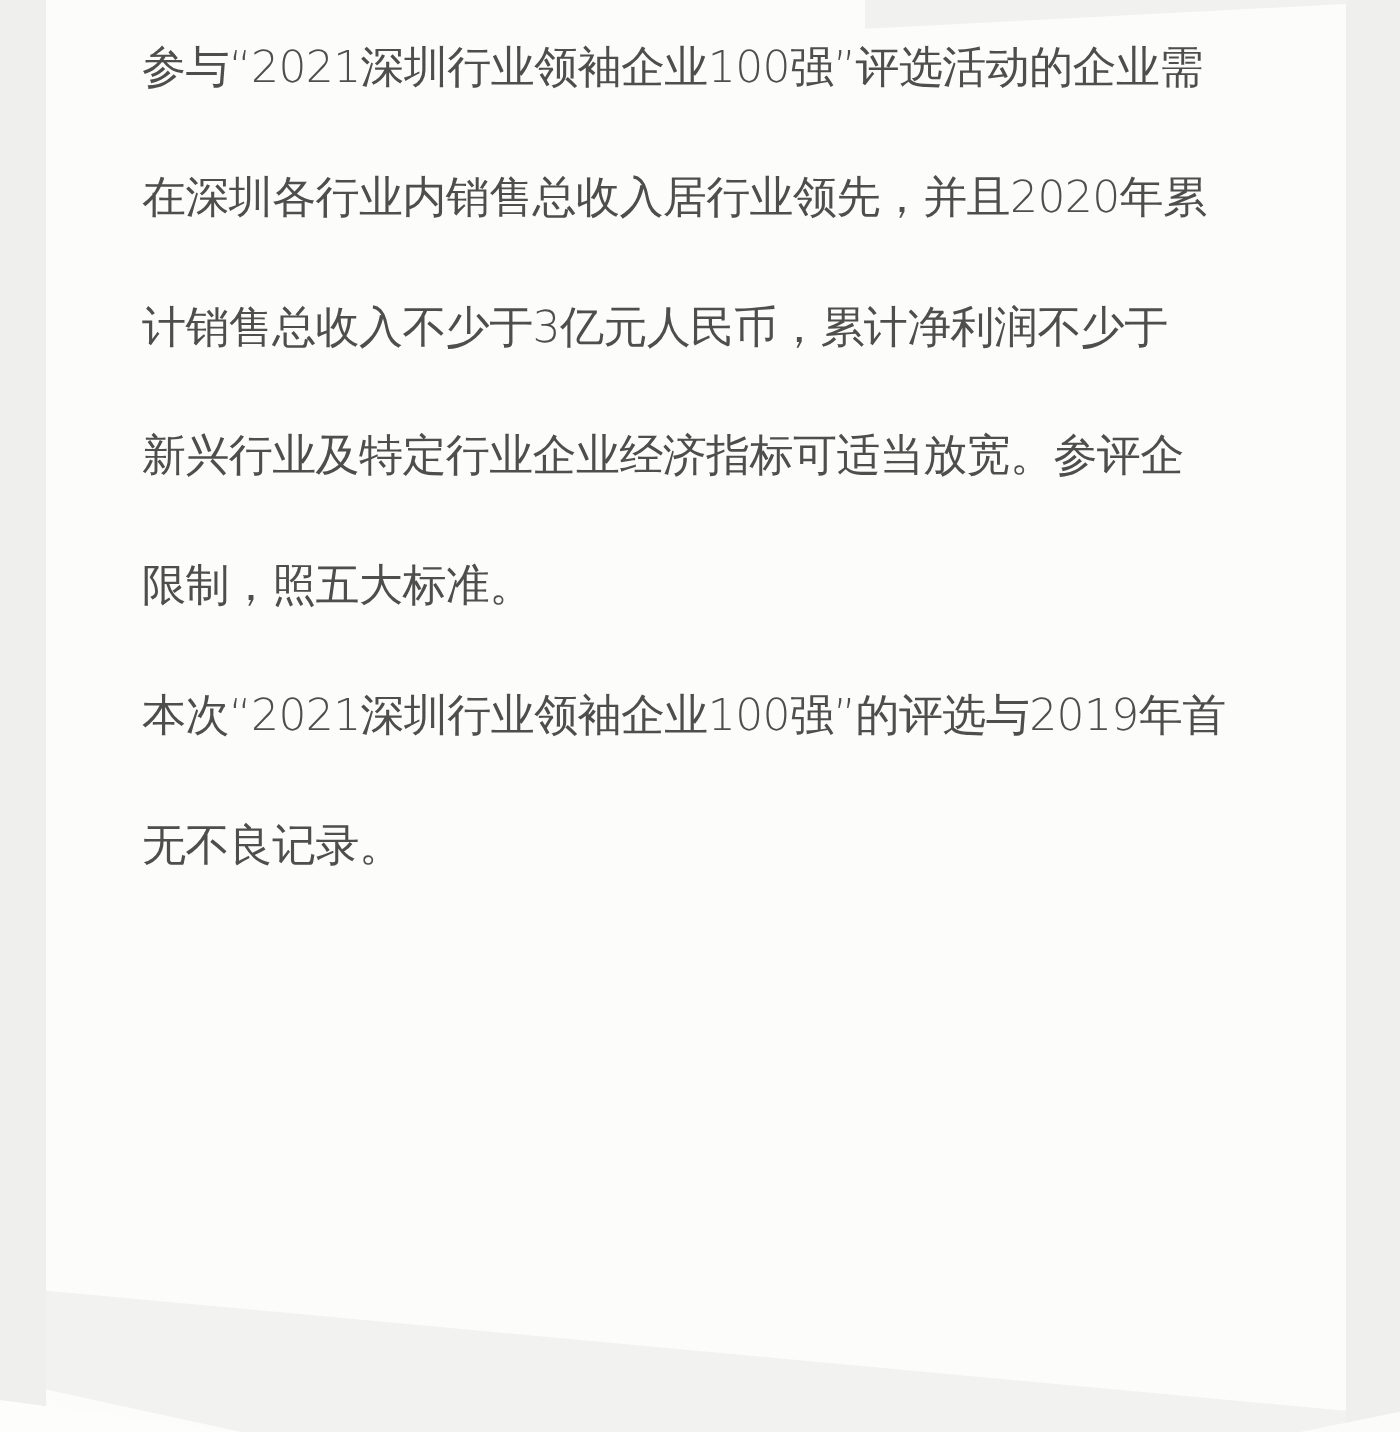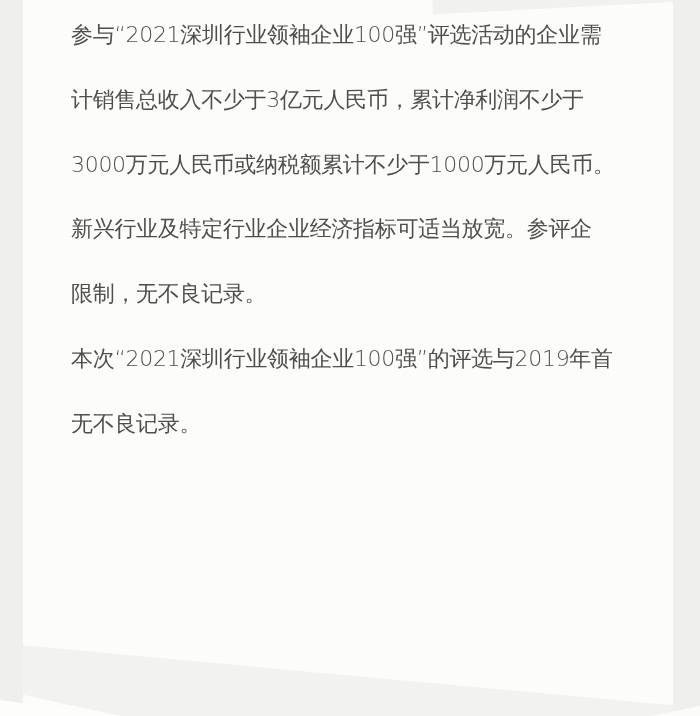--- a/index.html
+++ b/index.html
@@ -107,24 +107,24 @@
 
   <div class="margin-strip margin-left"></div>
   <div class="margin-strip margin-right"></div>
 
   <div class="paper">
     <div class="fold-top"></div>
     <div class="fold-bottom"></div>
 
     <div class="text-block">
       <p class="text-line">参与“2021深圳行业领袖企业100强”评选活动的企业需</p>
+      <p class="text-line">在深圳各行业内销售总收入居行业领先，并且2020年累</p>
       <p class="text-line">计销售总收入不少于3亿元人民币，累计净利润不少于</p>
-      <p class="text-line">3000万元人民币或纳税额累计不少于1000万元人民币。</p>
       <p class="text-line">新兴行业及特定行业企业经济指标可适当放宽。参评企</p>
-      <p class="text-line">限制，无不良记录。</p>
+      <p class="text-line">限制，照五大标准。</p>
       <p class="text-line">本次“2021深圳行业领袖企业100强”的评选与2019年首</p>
       <p class="text-line">无不良记录。</p>
     </div>
   </div>
 
   <div class="corner-bl"></div>
   <div class="corner-br"></div>
 
 </div>
 

